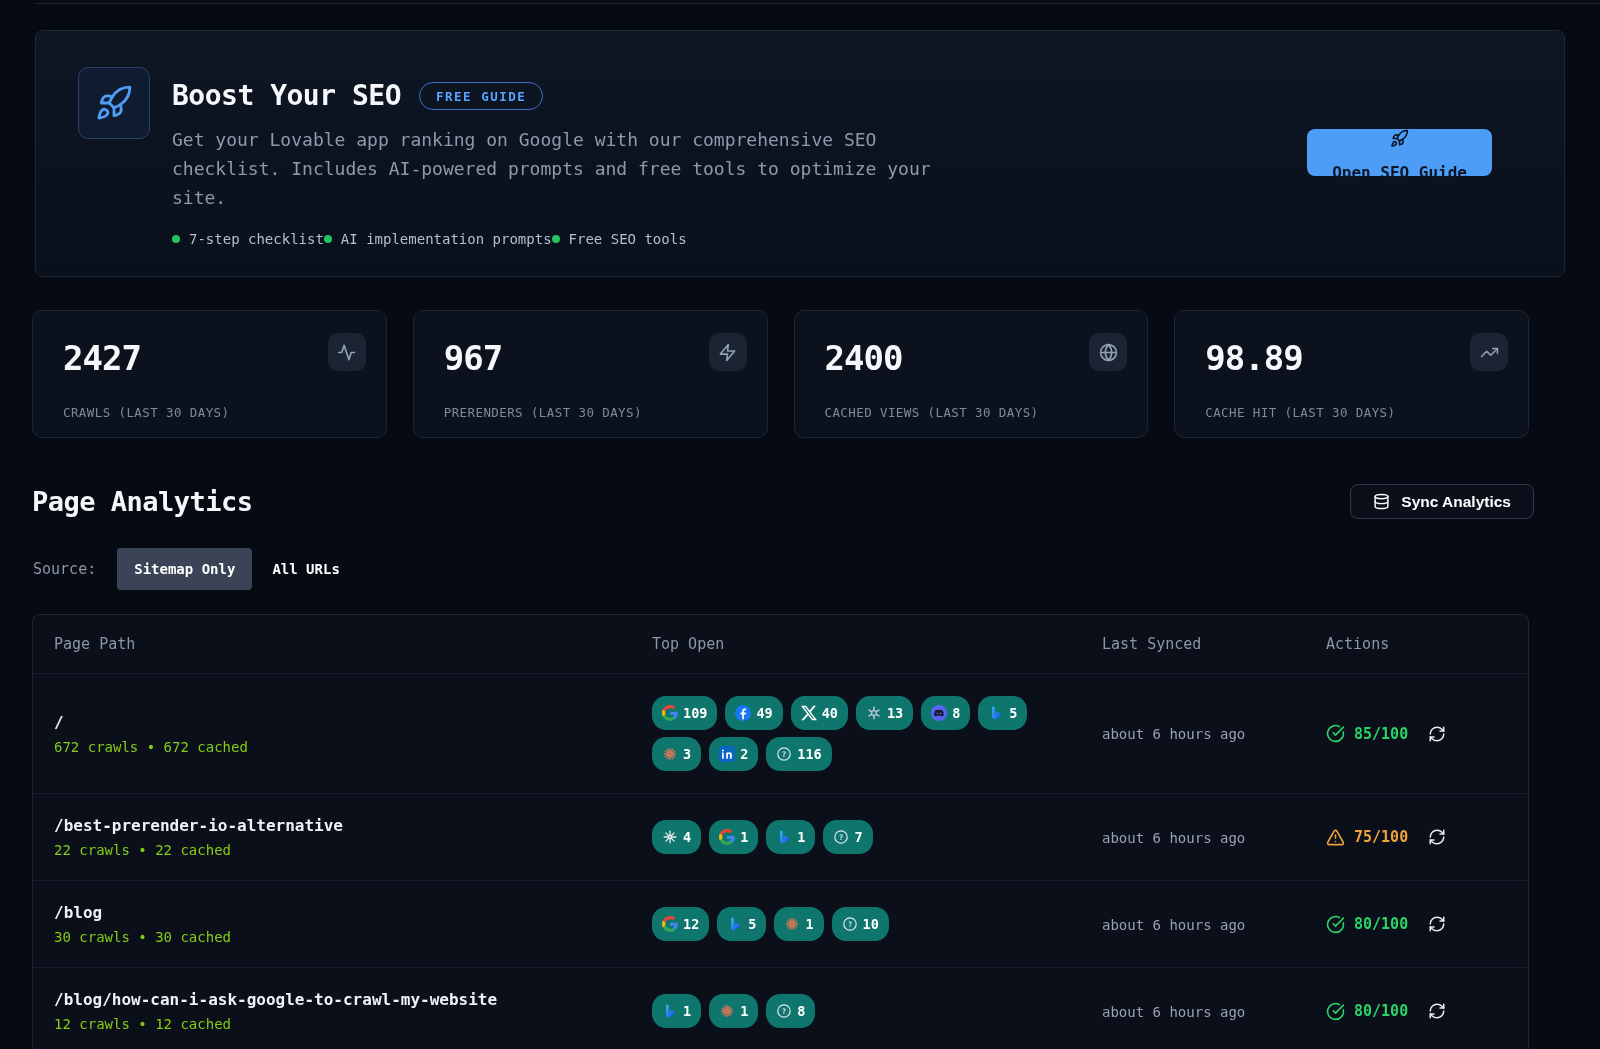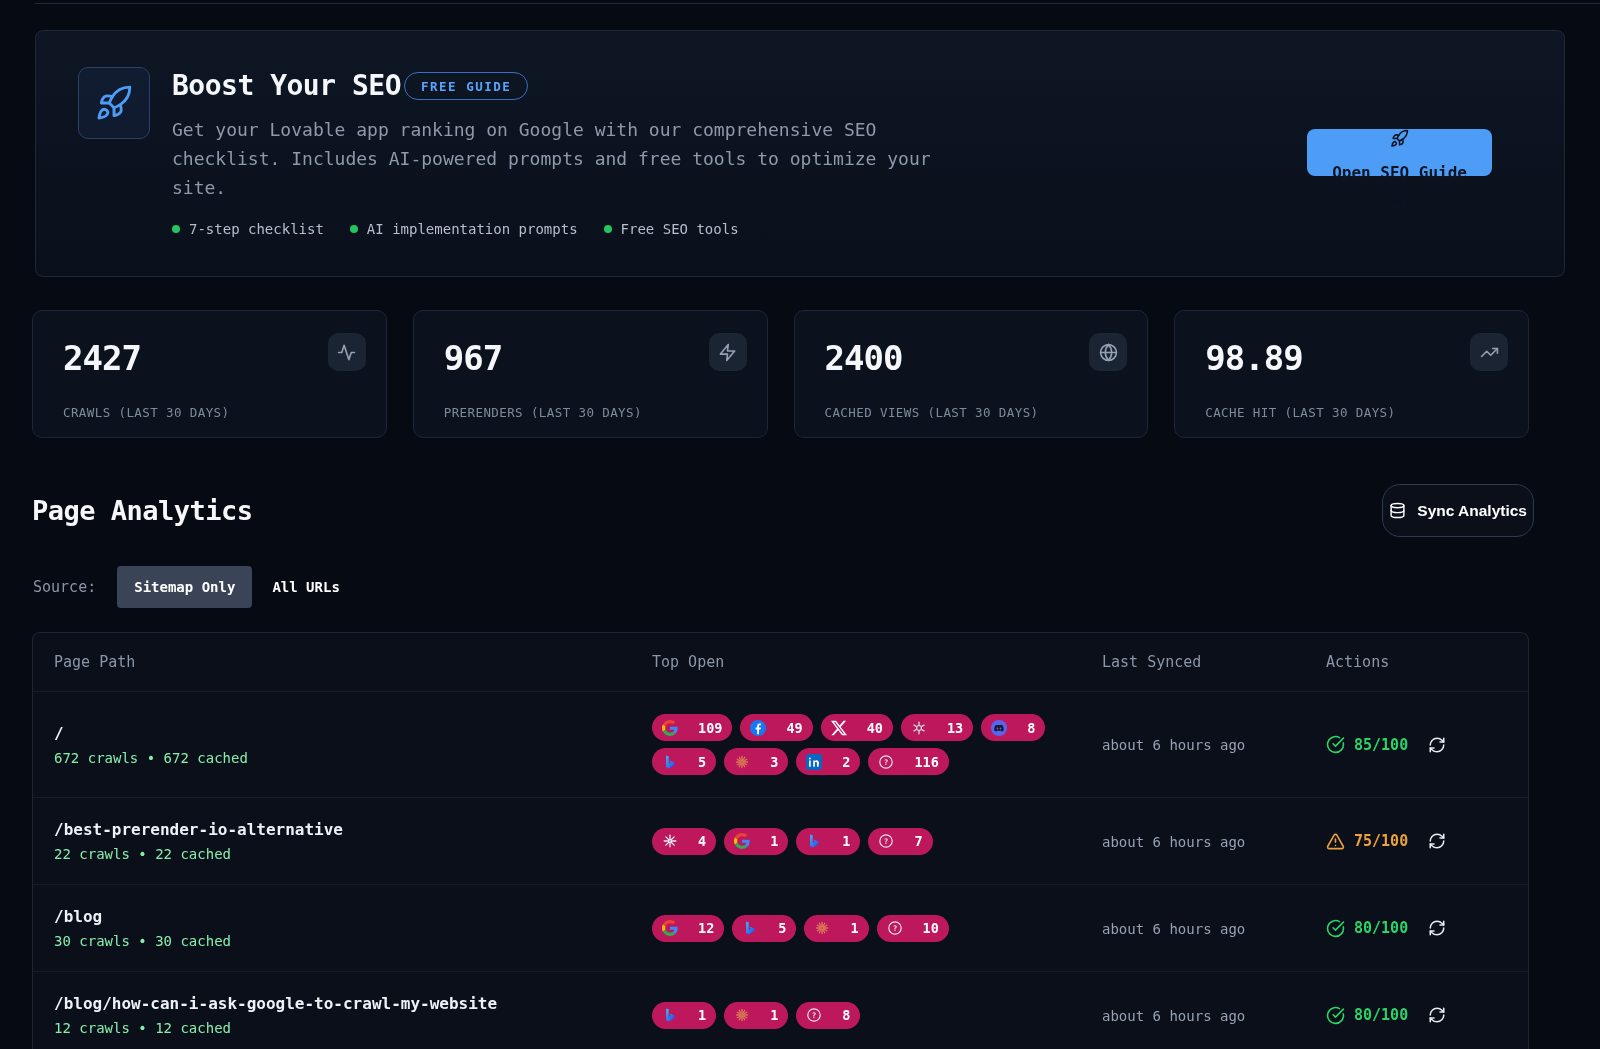--- a/index.html
+++ b/index.html
@@ -18,28 +18,28 @@
     background:linear-gradient(180deg,#0e1624 0%,#0a101b 100%);
     border:1px solid #1d2939; border-radius:8px;
     padding:36px 42px; display:flex; gap:22px;
   }
   .banner-icon-box {
     flex:0 0 72px; width:72px; height:72px; border:1px solid #2b4166; border-radius:10px;
     background:rgba(59,130,246,.07); display:flex; align-items:center; justify-content:center;
     color:#4d9df6;
   }
   .banner-icon-box svg { width:38px; height:38px; }
-  .banner-title-row { display:flex; align-items:center; gap:3px; margin-top:2px; }
+  .banner-title-row { display:flex; align-items:center; gap:18px; margin-top:12px; }
   .banner-title { font-size:28px; font-weight:bold; letter-spacing:-0.5px; color:#f5f7fa; }
   .badge {
     border:1.5px solid #3a6fc4; border-radius:16px; color:#57a5ff;
     font-size:12.5px; font-weight:bold; letter-spacing:1.5px; padding:6px 16px 5px;
   }
   .banner-desc { width:790px; margin-top:13px; font-size:18px; line-height:29px; color:#8e99ab; }
-  .features { display:flex; gap:26px; margin-top:19px; }
+  .features { display:flex; margin-top:19px; }
   .feature { display:flex; align-items:center; gap:9px; }
   .dot { width:8px; height:8px; border-radius:50%; background:#22c55e; }
   .feature-label { font-size:14px; color:#b6bfcc; }
   .cta {
     position:absolute; right:72px; top:98px; height:47px; padding:0 25px;
     background:#4d9df6; border:none; border-radius:8px; cursor:pointer;
     display:flex; align-items:center; gap:15px;
     font-family:"DejaVu Sans Mono",monospace; font-weight:bold; font-size:16px; color:#0c1524;flex-direction:column;
   }
   .cta svg { width:19px; height:19px; }
@@ -56,21 +56,21 @@
     position:absolute; top:22px; right:20px; width:38px; height:38px;
     background:#1b2433; border-radius:10px; display:flex; align-items:center; justify-content:center;
     color:#94a0b4;
   }
   .card-icon svg { width:19px; height:19px; }
 
   
   .analytics-header { margin:46px 66px 0 32px; display:flex; align-items:center; justify-content:space-between; }
   .page-title { font-size:27px; font-weight:bold; color:#f5f7fa; letter-spacing:-0.5px; }
   .sync-btn {
-    height:53px; padding:0 6px; background:#0a0f1a; border:1px solid #2f3a50; border-radius:18px;
+    height:35px; padding:0 22px; background:#0a0f1a; border:1px solid #2f3a50; border-radius:8px;
     color:#fff; font-family:"Liberation Sans",sans-serif; font-weight:bold; font-size:15.5px;
     display:flex; align-items:center; gap:11px; cursor:pointer;
   }
   .sync-btn svg { width:17px; height:17px; }
 
   
   .source-row { margin:29px 0 0 33px; display:flex; align-items:center; }
   .source-label { font-size:15px; color:#8b95a7; margin-right:21px; }
   .src-opt {
     border:none; background:transparent; color:#fff; cursor:pointer;
@@ -86,25 +86,25 @@
     border:1px solid #1b2534; border-bottom:none; border-radius:8px 8px 0 0; overflow:hidden;
   }
   .thead, .trow { display:grid; grid-template-columns:619px 450px 224px 1fr; align-items:center; }
   .thead { height:59px; color:#8b96a8; font-size:15px; border-bottom:1px solid #161e2c; }
   .thead .th:first-child { padding-left:21px; }
   .trow { border-top:1px solid #151d2b; }
   .trow:first-child { border-top:none; }
   .cell { padding:22px 0; }
   .cell-path { padding-left:21px; }
   .path { font-size:16px; font-weight:bold; color:#eef2f7; }
-  .substats { margin-top:7px; font-size:14px; color:#86efac; }
+  .substats { margin-top:7px; font-size:14px; color:#84cc16; }
   .chips { display:flex; flex-wrap:wrap; gap:7px 8px; width:430px; }
   .chip {
-    height:27px; padding:0 10px; background:#be185d; border-radius:14px;
-    display:flex; align-items:center; gap:20px;
+    height:34px; padding:0 10px; background:#0f766e; border-radius:14px;
+    display:flex; align-items:center; gap:5px;
   }
   .chip-icon { display:flex; }
   .chip-icon svg { width:16px; height:16px; display:block; }
   .chip-count { font-size:13.5px; font-weight:bold; color:#fff; }
   .synced { font-size:14px; color:#97a1b3; }
   .cell-actions { display:flex; align-items:center; }
   .score { display:flex; align-items:center; gap:9px; font-size:15px; font-weight:bold; }
   .score.good { color:#2bd467; }
   .score.warn { color:#eda23b; }
   .score-icon { display:flex; }

